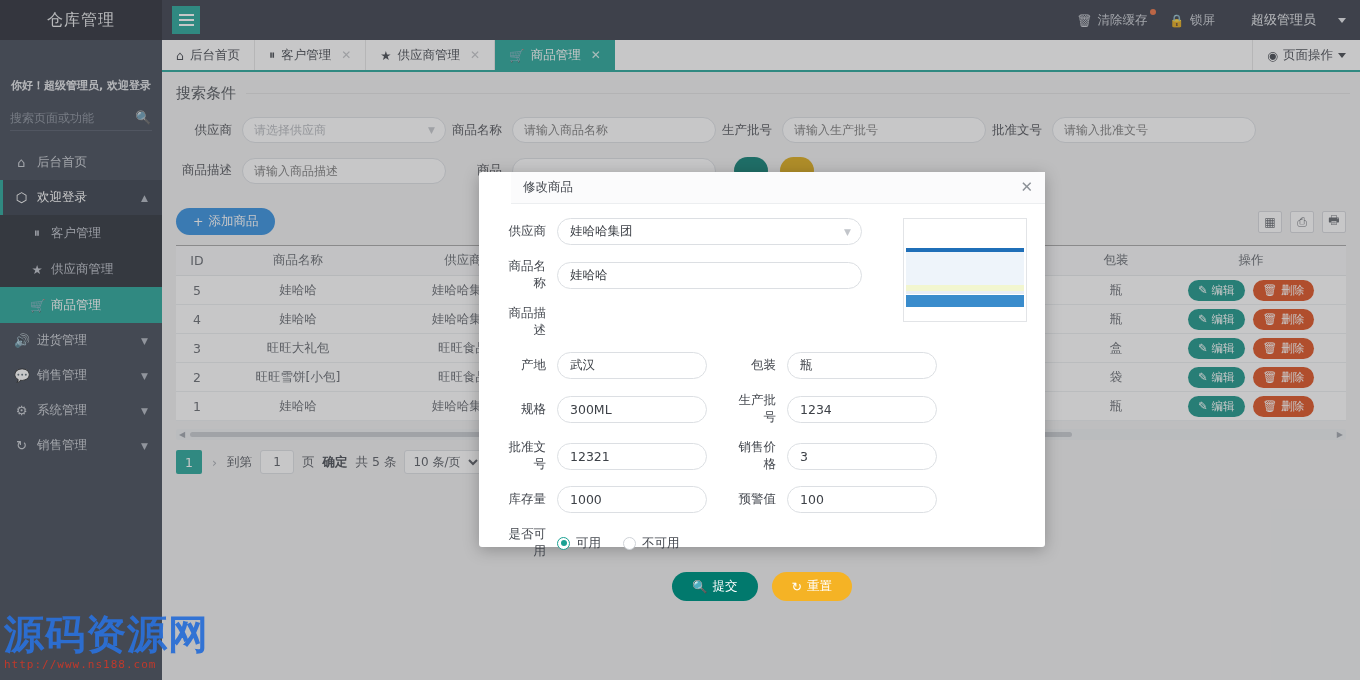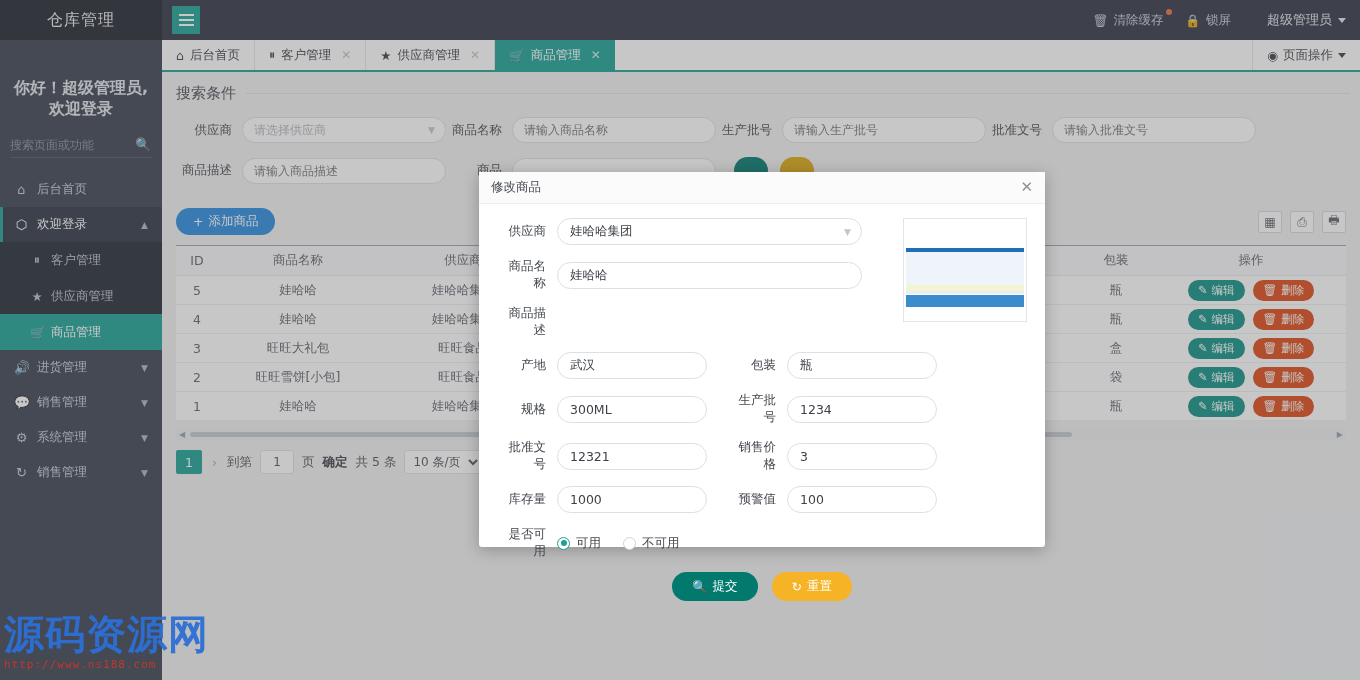--- a/index.html
+++ b/index.html
@@ -31,30 +31,30 @@
   .hamburger i { display: block; width: 15px; height: 2px; background: #fff; }
   .topbar-right {
     margin-left: auto; display: flex; align-items: center; gap: 22px;
     color: #c9ccd3; font-size: 12.5px; padding-right: 14px;
   }
   .tb-item { display: flex; align-items: center; gap: 5px; cursor: pointer; position: relative; }
   .tb-dot {
     width: 6px; height: 6px; border-radius: 50%; background: #ef6c3a;
     position: absolute; right: -9px; top: -3px;
   }
-  .tb-user { color: #e4e6ea; font-size: 13px; display: flex; align-items: center; gap: 6px; cursor: pointer; margin-left: 14px;}
+  .tb-user { color: #e4e6ea; font-size: 13px; display: flex; align-items: center; gap: 22px; cursor: pointer; margin-left: 14px;}
   .caret { width: 0; height: 0; border-left: 4px solid transparent; border-right: 4px solid transparent; border-top: 5px solid currentColor; }
 
   
   .sidebar {
     position: absolute; left: 0; top: 40px; width: 162px; height: 640px;
     background: #39414e; overflow: hidden; z-index: 15;
   }
   .greet {
-    color: #e3e5e8; font-size: 16px; text-align: center;
+    color: #e3e5e8; font-size: 11px; text-align: center;
     padding: 38px 6px 12px 6px; font-weight: bold;
   }
   .side-search {
     margin: 0 10px 14px 10px; height: 26px; border-bottom: 1px solid #4c5463;
     display: flex; align-items: center; position: relative;
   }
   .side-search input {
     background: transparent; border: 0; outline: 0; color: #9aa0ab;
     font-size: 12px; width: 100%; font-family: inherit;
   }
@@ -181,21 +181,21 @@
     position: absolute; left: 0; top: 0; width: 1360px; height: 680px;
     background: rgba(90,92,95,0.34); z-index: 40;
   }
   .modal {
     position: absolute; left: 479px; top: 172px; width: 566px; height: 375px;
     background: #fff; border-radius: 3px; z-index: 50;
     box-shadow: 0 3px 16px rgba(0,0,0,0.25);
   }
   .modal-head {
     height: 32px; border-bottom: 1px solid #eceef0; display: flex; align-items: center;
-    padding: 0 12px; font-size: 12.5px; color: #43474e; background: #fbfbfc;
+    padding: 0 12px; font-size: 12.5px; color: #43474e; background: #fbfbfc; margin-left: 32px;
   }
   .modal-close { margin-left: auto; color: #8d9298; font-size: 15px; cursor: pointer; line-height: 1; }
   .modal-body { padding: 14px 18px 0 18px; position: relative; }
   .m-row2 { display: flex; align-items: center; margin-bottom: 13px; }
   .m-row2 label { width: 60px; text-align: right; padding-right: 11px; font-size: 12.5px; color: #43474e; }
   .m-inp {
     height: 27px; border: 1px solid #dcdfe3; border-radius: 14px; background: #fff;
     font-size: 12.5px; color: #3d4147; padding: 0 12px; font-family: inherit; outline: 0;
     display: flex; align-items: center;
   }

